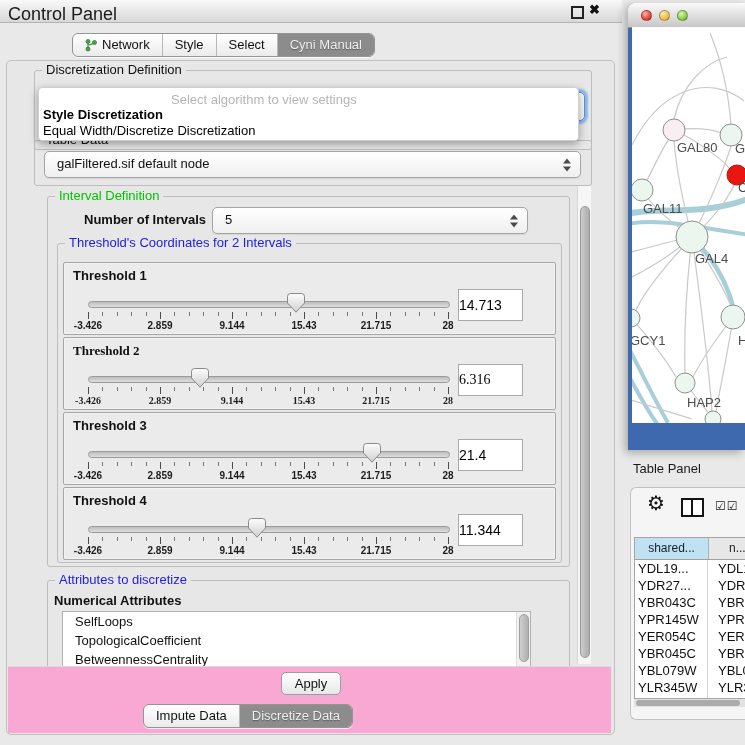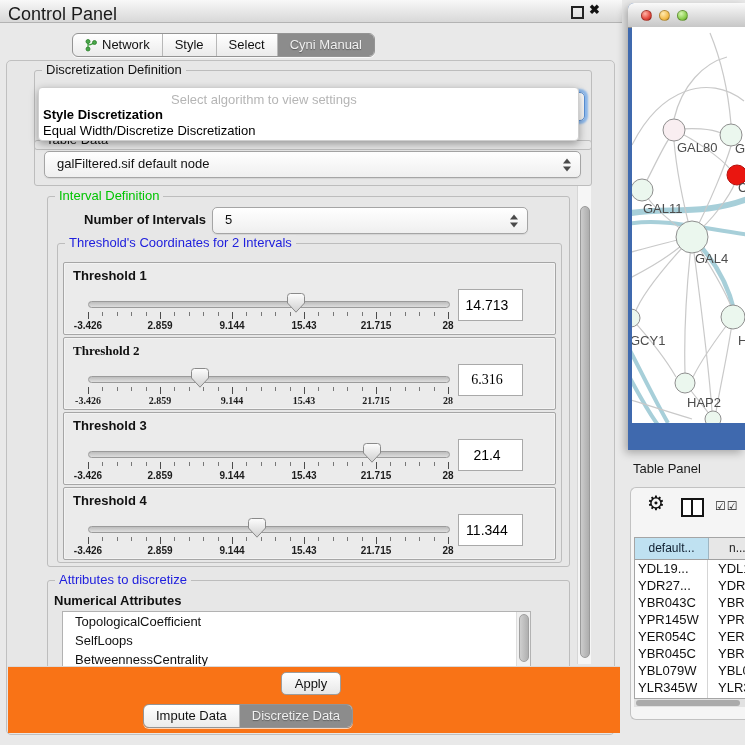--- a/index.html
+++ b/index.html
@@ -55,34 +55,34 @@
   .th-title{position:absolute;left:9px;top:5px;font-weight:bold;font-size:13px;}
   .zone{position:absolute;left:24px;top:28px;width:360px;height:40px;}
   .track{position:absolute;left:0;top:10px;width:100%;height:5px;border:1px solid #9b9b9b;border-radius:4px;
     background:linear-gradient(#bdbdbd,#dedede);}
   .handle{position:absolute;top:2px;width:18px;height:20px;}
   .ruler{position:absolute;left:0;top:21px;width:100%;height:19px;}
   .tick{position:absolute;top:0;width:1px;height:4px;background:#777;}
   .tick.major{height:7px;background:#4c4c4c;}
   .tick-label{position:absolute;top:8px;transform:translateX(-50%);font-size:10px;font-weight:bold;color:#1c1c1c;white-space:nowrap;}
   .valbox{position:absolute;left:394px;top:26px;width:56px;height:30px;background:#fff;border:1px solid #a9a9a9;
-    font-size:14px;line-height:30px;text-align:center;padding-right:7px;color:#000;}
+    font-size:14px;line-height:30px;text-align:left;padding-right:7px;color:#000;}
 
   
   .listbox{position:absolute;left:62px;top:611px;width:467px;height:80px;background:#fff;border:1px solid #b2b2b2;overflow:hidden;z-index:1;}
   .attr-item{height:19px;line-height:19px;padding-left:12px;font-size:13px;color:#111;white-space:nowrap;}
   .lsb{position:absolute;right:0;top:0;bottom:0;width:13px;background:#f1f1f1;border-left:1px solid #dedede;}
   .lsb-thumb{position:absolute;left:2px;top:2px;width:8px;height:46px;background:linear-gradient(90deg,#cfcfcf,#b0b0b0);border:1px solid #a0a0a0;border-radius:5px;}
 
   
   .cpsb{position:absolute;left:577px;top:186px;width:13px;height:478px;background:#f6f6f6;border-left:1px solid #d6d6d6;}
   .cpsb-thumb{position:absolute;left:2px;top:20px;width:8px;height:450px;background:linear-gradient(90deg,#cccccc,#adadad);border:1px solid #9a9a9a;border-radius:5px;}
 
   
-  .applybar{position:absolute;left:8px;top:666px;width:603px;height:66px;background:#f97316;z-index:2;border-top:1px solid #dadada;padding-left:9px;}
+  .applybar{position:absolute;left:8px;top:666px;width:603px;height:66px;background:#f9a8d4;z-index:2;border-top:1px solid #dadada;}
   .applybtn{position:absolute;left:273px;top:5px;width:58px;height:21px;background:linear-gradient(#ffffff,#e7e7e7);
     border:1px solid #9d9d9d;border-radius:5px;text-align:center;line-height:21px;font-size:13px;}
 
   
   .netwin{position:absolute;left:628px;top:3px;width:117px;height:447px;background:var(--frame-blue,#3f69ae);
     border-top-left-radius:6px;box-shadow:-3px 3px 8px rgba(0,0,0,.28);}
   .net-titlebar{position:absolute;left:0;top:0;right:0;height:24px;background:linear-gradient(#fafafa,#c7c7c7);
     border-top-left-radius:6px;border-bottom:1px solid #8e8e8e;}
   .light{position:absolute;top:7px;width:11px;height:11px;border-radius:50%;border:1px solid rgba(0,0,0,.25);box-sizing:border-box;}
   .light.red{left:13px;background:radial-gradient(circle at 35% 30%,#ffb3a6,#e4483d 60%,#a8271e);}
@@ -368,22 +368,22 @@
   <div class="cpsb">
     <div class="cpsb-thumb"></div>
   </div>
 
   <div class="group" style="left:47px;top:580px;width:521px;height:115px;">
     <span class="group-label lbl-blue">Attributes to discretize</span>
   </div>
   <div style="position:absolute;left:54px;top:593px;font-weight:bold;font-size:13px;">Numerical Attributes</div>
   <div class="listbox">
     <div>
+        <div class="attr-item">SelfLoops</div>
         <div class="attr-item">TopologicalCoefficient</div>
-        <div class="attr-item">SelfLoops</div>
         <div class="attr-item">BetweennessCentrality</div>
       </div>
     <div class="lsb">
         <div class="lsb-thumb"></div>
       </div>
   </div>
 
   <div class="applybar">
     <div class="applybtn">Apply</div>
   </div>
@@ -464,21 +464,21 @@
     </div>
   </div>
 
   <div class="tp-title">Table Panel</div>
   <div class="tablecard">
     <span class="gear">⚙</span>
     <div class="split-icon"></div>
     <span class="checks">☑☑</span>
     <div class="tbl">
       <div class="thead">
-        <div class="hc hc0">default...</div>
+        <div class="hc hc0">shared...</div>
         <div class="hc hc1">n...</div>
       </div>
       <div>
           <div class="trow">
             <div class="tcell c0">YDL19...</div>
             <div class="tcell c1">YDL1</div>
           </div>
           <div class="trow">
             <div class="tcell c0">YDR27...</div>
             <div class="tcell c1">YDR2</div>

